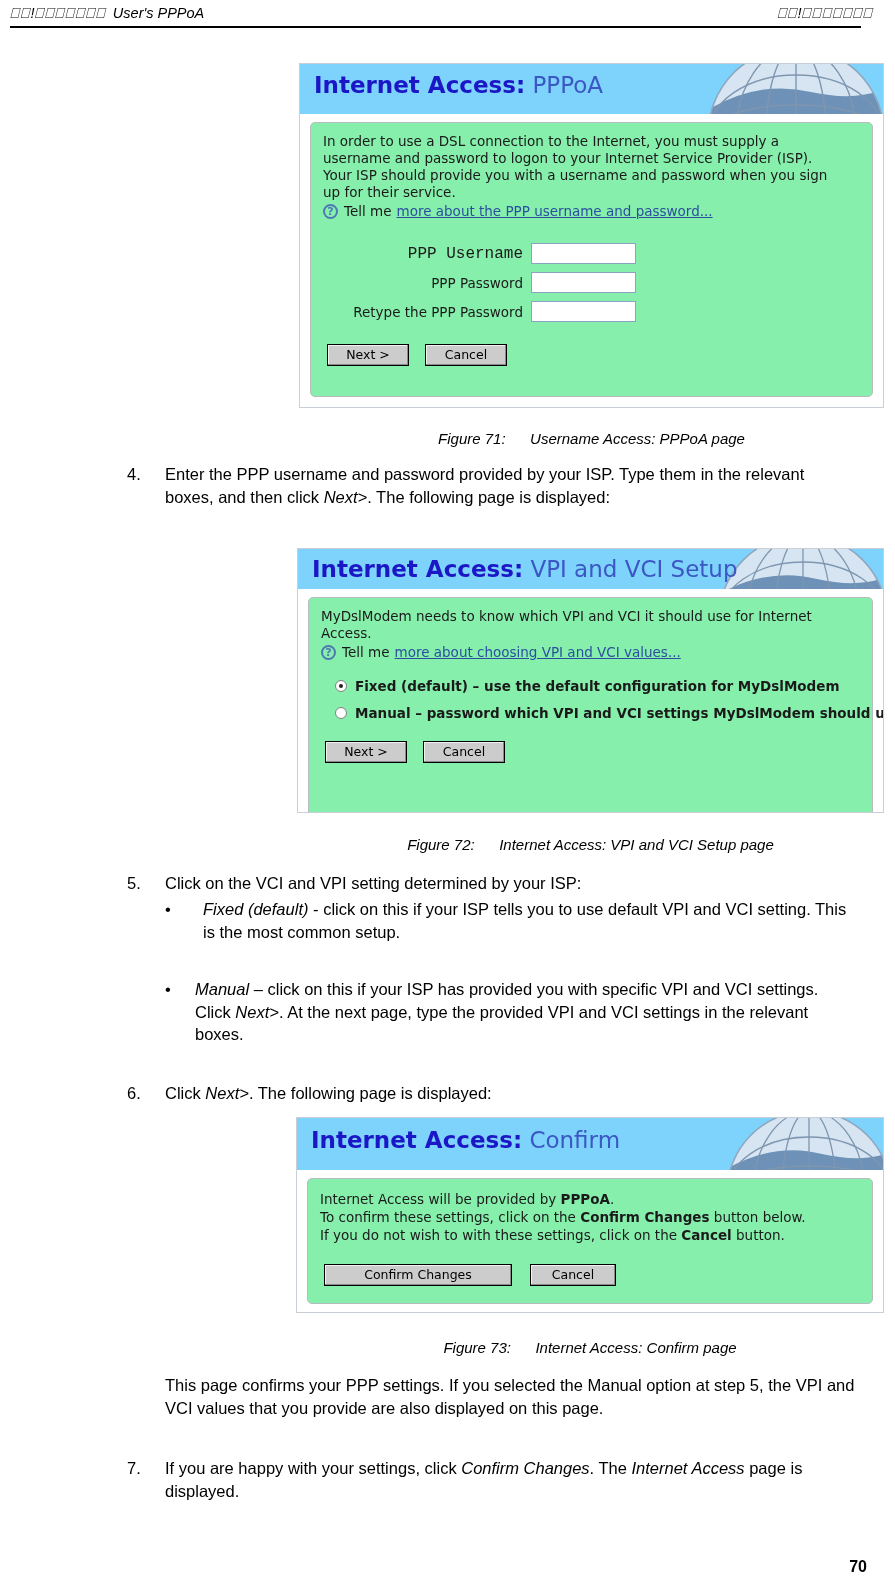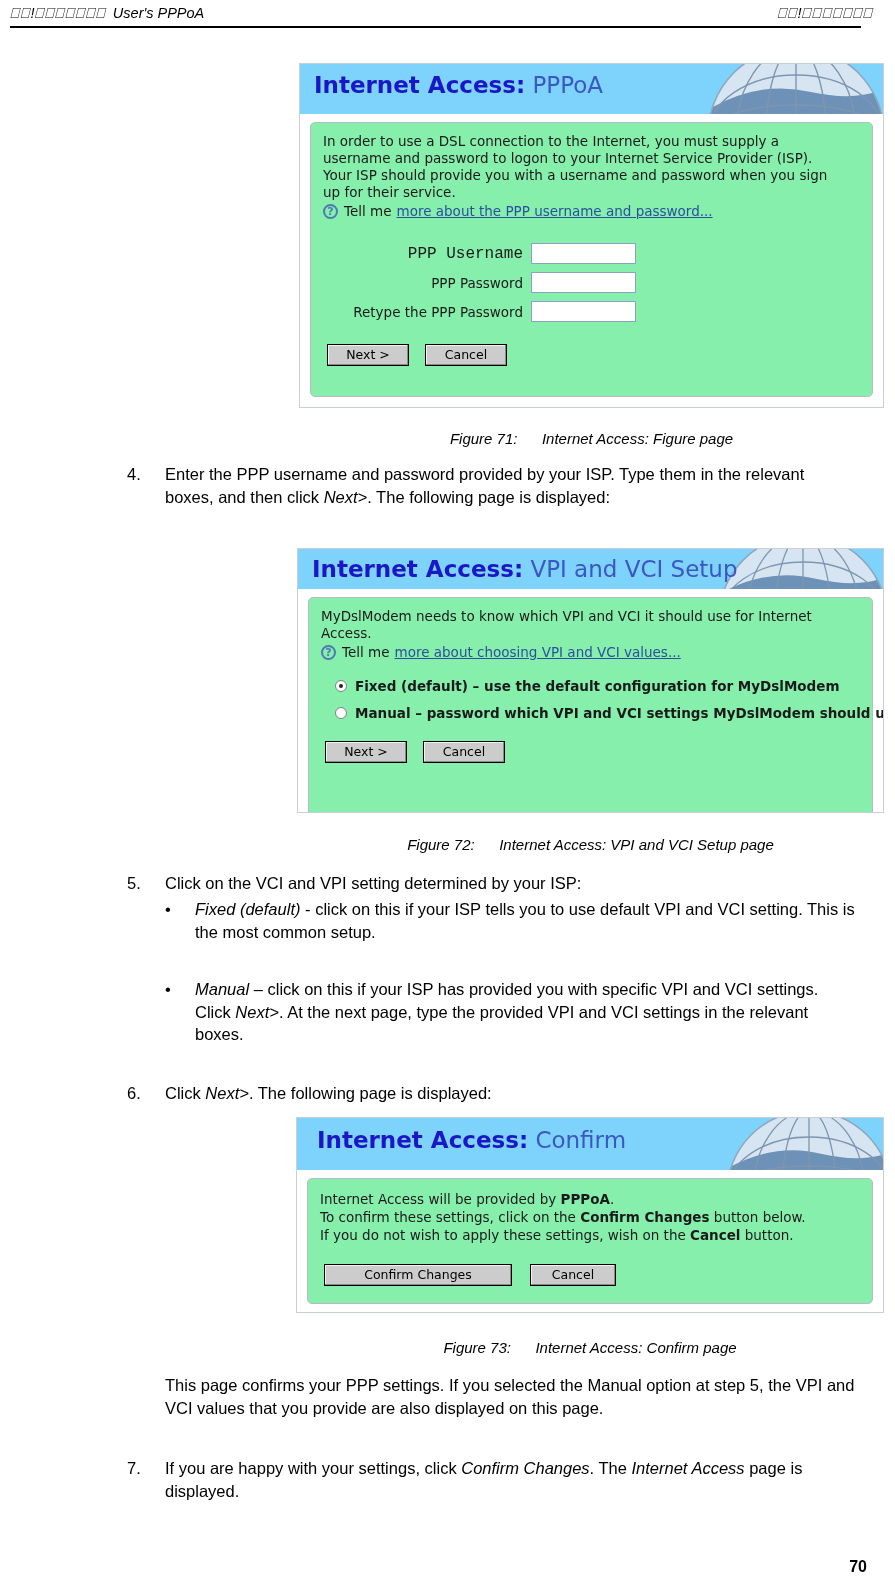--- a/index.html
+++ b/index.html
@@ -295,21 +295,21 @@
     </div>
 
     <div class="btn-row" style="margin-top:22px;">
       <div class="btn" style="width:82px; margin-left:4px;">Next &gt;</div>
       <div class="btn" style="width:82px; margin-left:16px;">Cancel</div>
     </div>
   </div>
 </div>
 
 <div class="caption" style="position:absolute; left:299px; top:430px; width:585px;">
-  <span class="cap-num">Figure 71:</span><span>Internet Access: Figure page</span>
+  <span class="cap-num">Figure 71:</span><span>Username Access: PPPoA page</span>
 </div>
 
 <div class="step" style="position:absolute; left:127px; top:463px; width:710px;">
   <div class="step-num">4.</div>
   <div class="step-body"><span>Enter the PPP username and password provided by your ISP. Type them in the relevant boxes, and then click </span><i>Next&gt;</i><span>. The following page is displayed:</span></div>
 </div>
 
 <div class="win" style="position:absolute; left:297px; top:548px; width:587px; height:265px;">
   <div class="win-banner" style="height:40px;">
     <div class="globe" style="right:-20px; top:-30px; width:200px; height:200px; opacity:.95;">
@@ -372,21 +372,21 @@
   <span class="cap-num">Figure 72:</span><span>Internet Access: VPI and VCI Setup page</span>
 </div>
 
 <div class="step" style="position:absolute; left:127px; top:872px; width:720px;">
   <div class="step-num">5.</div>
   <div class="step-body">Click on the VCI and VPI setting determined by your ISP:</div>
 </div>
 
 <div class="bullet-row" style="position:absolute; left:165px; top:898px; width:690px;">
   <div class="bullet-mark">•</div>
-  <div style="flex:1;"><i>Fixed (default)</i><span> - click on this if your ISP tells you to use default VPI and VCI setting. This is the most common setup.</span></div>
+  <div style="flex:1;margin-left:8px;"><i>Fixed (default)</i><span> - click on this if your ISP tells you to use default VPI and VCI setting. This is the most common setup.</span></div>
 </div>
 
 <div class="bullet-row" style="position:absolute; left:165px; top:978px; width:690px;">
   <div class="bullet-mark">•</div>
   <div style="flex:1;"><i>Manual</i><span> – click on this if your ISP has provided you with specific VPI and VCI settings. Click </span><i>Next&gt;</i><span>. At the next page, type the provided VPI and VCI settings in the relevant boxes.</span></div>
 </div>
 
 <div class="step" style="position:absolute; left:127px; top:1082px; width:710px;">
   <div class="step-num">6.</div>
   <div class="step-body"><span>Click </span><i>Next&gt;</i><span>. The following page is displayed:</span></div>
@@ -409,30 +409,30 @@
           <ellipse cx="97" cy="97" rx="82" ry="27" fill="none" stroke="#7f93ab" stroke-width="1.3"></ellipse>
           <ellipse cx="97" cy="97" rx="82" ry="56" fill="none" stroke="#7f93ab" stroke-width="1.3"></ellipse>
           <ellipse cx="97" cy="97" rx="27" ry="82" fill="none" stroke="#7f93ab" stroke-width="1.3"></ellipse>
           <ellipse cx="97" cy="97" rx="56" ry="82" fill="none" stroke="#7f93ab" stroke-width="1.3"></ellipse>
           <line x1="97" y1="15" x2="97" y2="179" stroke="#7f93ab" stroke-width="1.3"></line>
           <line x1="15" y1="97" x2="179" y2="97" stroke="#7f93ab" stroke-width="1.3"></line>
         </g>
         <circle cx="97" cy="97" r="82" fill="none" stroke="#8fa4bb" stroke-width="1.5"></circle>
       </svg>
     </div>
-    <div class="win-title" style="padding:9px 0 0 20px; font-size:23px;">
+    <div class="win-title" style="padding:9px 0 0 14px; font-size:23px;">
       <span class="title-strong">Internet Access:</span>
       <span class="title-light">Confirm</span>
     </div>
   </div>
 
   <div class="win-panel" style="margin:8px 10px 0 10px; height:126px; padding:11px 12px;">
     <div class="panel-text" style="font-size:13.5px; line-height:18px;"><span>Internet Access will be provided by </span><b>PPPoA</b><span>.</span></div>
     <div class="panel-text" style="font-size:13.5px; line-height:18px;"><span>To confirm these settings, click on the </span><b>Confirm Changes</b><span> button below.</span></div>
-    <div class="panel-text" style="font-size:13.5px; line-height:18px;"><span>If you do not wish to apply these settings, wish on the </span><b>Cancel</b><span> button.</span></div>
+    <div class="panel-text" style="font-size:13.5px; line-height:18px;"><span>If you do not wish to with these settings, click on the </span><b>Cancel</b><span> button.</span></div>
 
     <div class="btn-row" style="margin-top:20px;">
       <div class="btn" style="width:188px; margin-left:4px;">Confirm Changes</div>
       <div class="btn" style="width:86px; margin-left:18px;">Cancel</div>
     </div>
   </div>
 </div>
 
 <div class="caption" style="position:absolute; left:296px; top:1339px; width:588px;">
   <span class="cap-num">Figure 73:</span><span>Internet Access: Confirm page</span>

